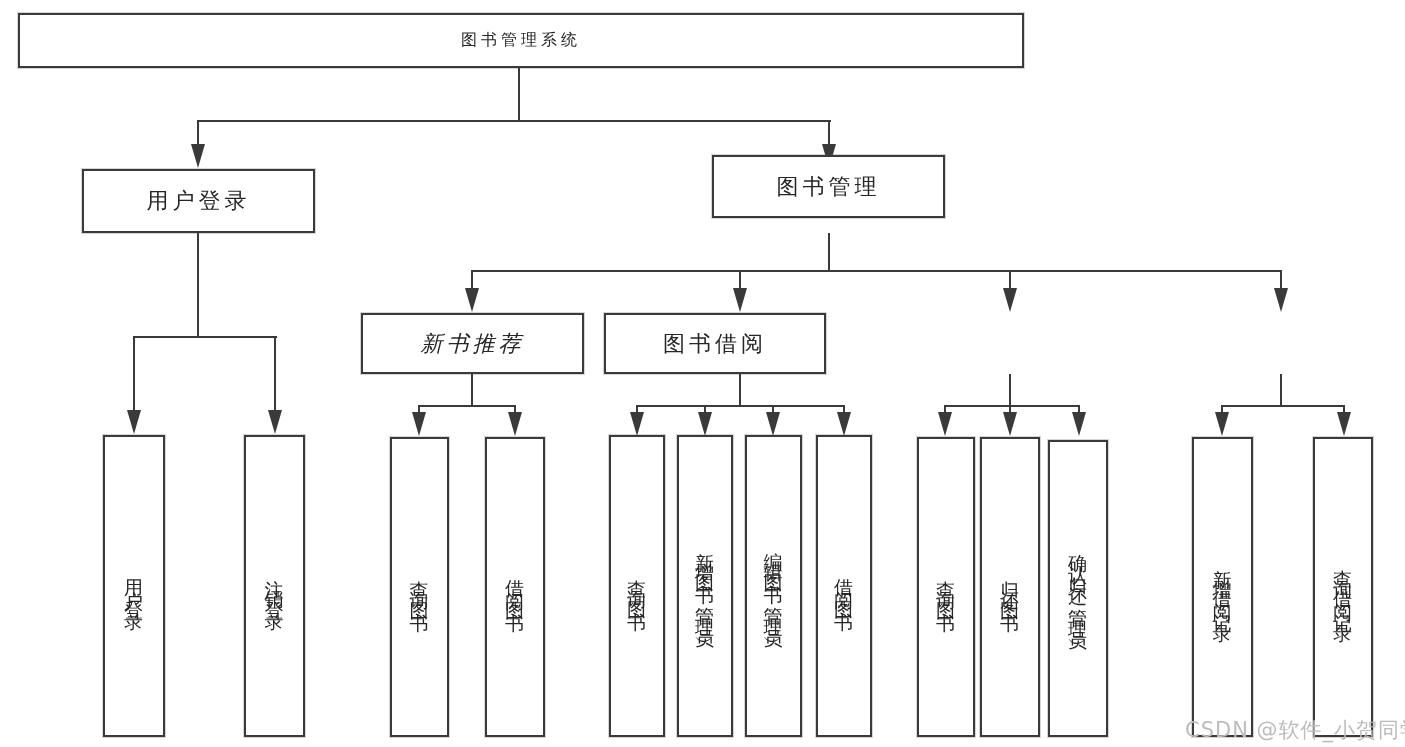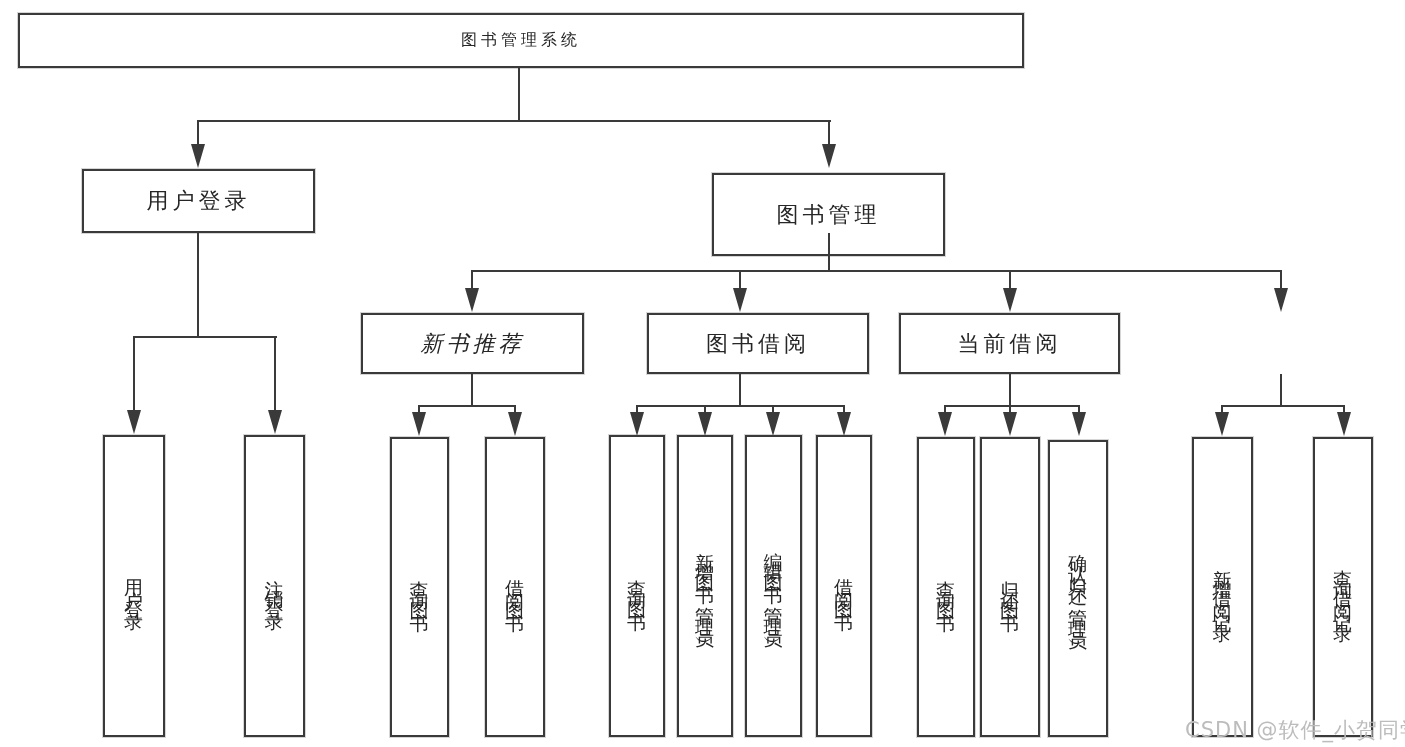--- a/index.html
+++ b/index.html
@@ -63,43 +63,42 @@
   <div class="box root" style="left:18px;top:13px;width:1006px;height:55px;">图书管理系统</div>
 
   <div class="line" style="left:518px;top:68px;width:2px;height:52px;"></div>
   <div class="line" style="left:197px;top:120px;width:634px;height:2px;"></div>
   <div class="line" style="left:197px;top:120px;width:2px;height:28px;"></div>
   <div class="line" style="left:828px;top:120px;width:2px;height:28px;"></div>
   <div class="arrow" style="left:191px;top:144px;"></div>
   <div class="arrow" style="left:822px;top:144px;"></div>
 
   <div class="box" style="left:82px;top:169px;width:233px;height:64px;">用户登录</div>
-  <div class="box" style="left:712px;top:173px;width:233px;height:83px;">图书管理</div>
+  <div class="box" style="left:712px;top:155px;width:233px;height:63px;">图书管理</div>
 
   <div class="line" style="left:197px;top:233px;width:2px;height:103px;"></div>
   <div class="line" style="left:133px;top:336px;width:144px;height:2px;"></div>
   <div class="line" style="left:133px;top:336px;width:2px;height:76px;"></div>
   <div class="line" style="left:274px;top:336px;width:2px;height:76px;"></div>
   <div class="arrow" style="left:127px;top:410px;"></div>
   <div class="arrow" style="left:268px;top:410px;"></div>
 
   <div class="line" style="left:828px;top:233px;width:2px;height:37px;"></div>
   <div class="line" style="left:471px;top:270px;width:811px;height:2px;"></div>
   <div class="line" style="left:471px;top:270px;width:2px;height:20px;"></div>
   <div class="line" style="left:739px;top:270px;width:2px;height:20px;"></div>
   <div class="line" style="left:1009px;top:270px;width:2px;height:20px;"></div>
   <div class="line" style="left:1280px;top:270px;width:2px;height:20px;"></div>
   <div class="arrow" style="left:465px;top:288px;"></div>
   <div class="arrow" style="left:733px;top:288px;"></div>
   <div class="arrow" style="left:1003px;top:288px;"></div>
   <div class="arrow" style="left:1274px;top:288px;"></div>
 
   <div class="box" style="left:361px;top:313px;width:223px;height:61px;font-style:italic;">新书推荐</div>
-  <div class="box" style="left:647px;top:313px;width:222px;height:61px;">图书借阅</div>
-  <div class="box" style="left:899px;top:313px;width:221px;height:61px;">当前借阅</div>
+  <div class="box" style="left:604px;top:313px;width:222px;height:61px;">图书借阅</div>
 
   <div class="line" style="left:471px;top:374px;width:2px;height:32px;"></div>
   <div class="line" style="left:418px;top:405px;width:98px;height:2px;"></div>
   <div class="line" style="left:418px;top:405px;width:2px;height:9px;"></div>
   <div class="line" style="left:514px;top:405px;width:2px;height:9px;"></div>
   <div class="arrow" style="left:412px;top:412px;"></div>
   <div class="arrow" style="left:508px;top:412px;"></div>
 
   <div class="line" style="left:739px;top:374px;width:2px;height:32px;"></div>
   <div class="line" style="left:636px;top:405px;width:209px;height:2px;"></div>

